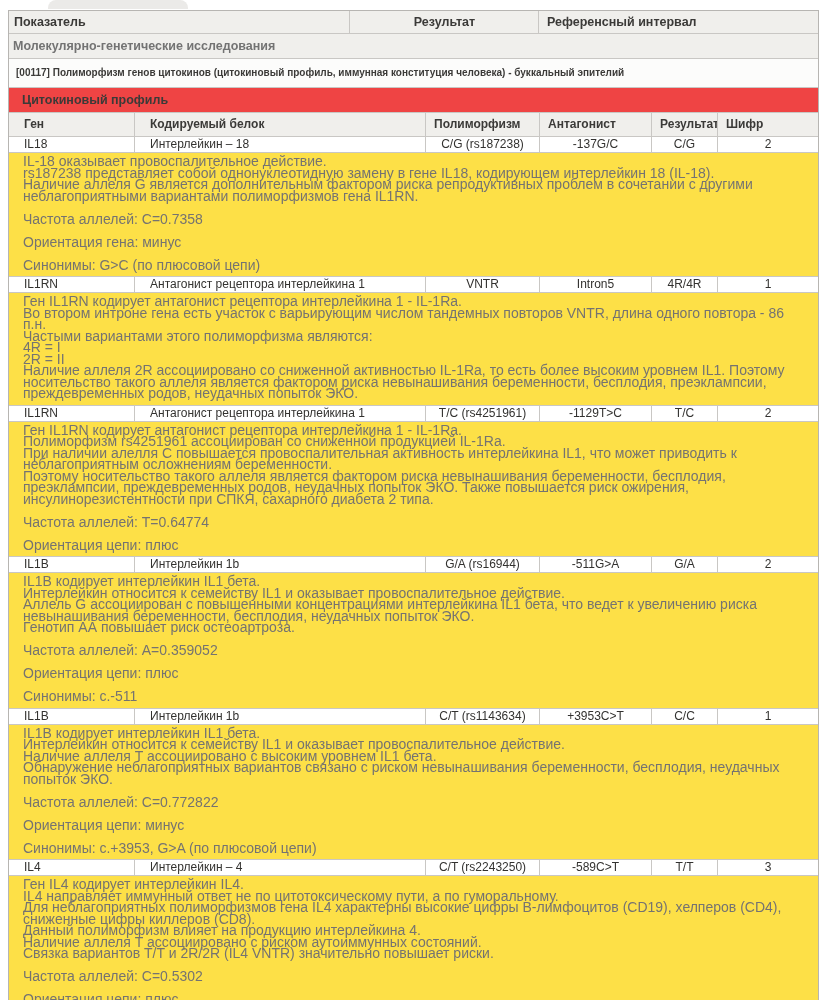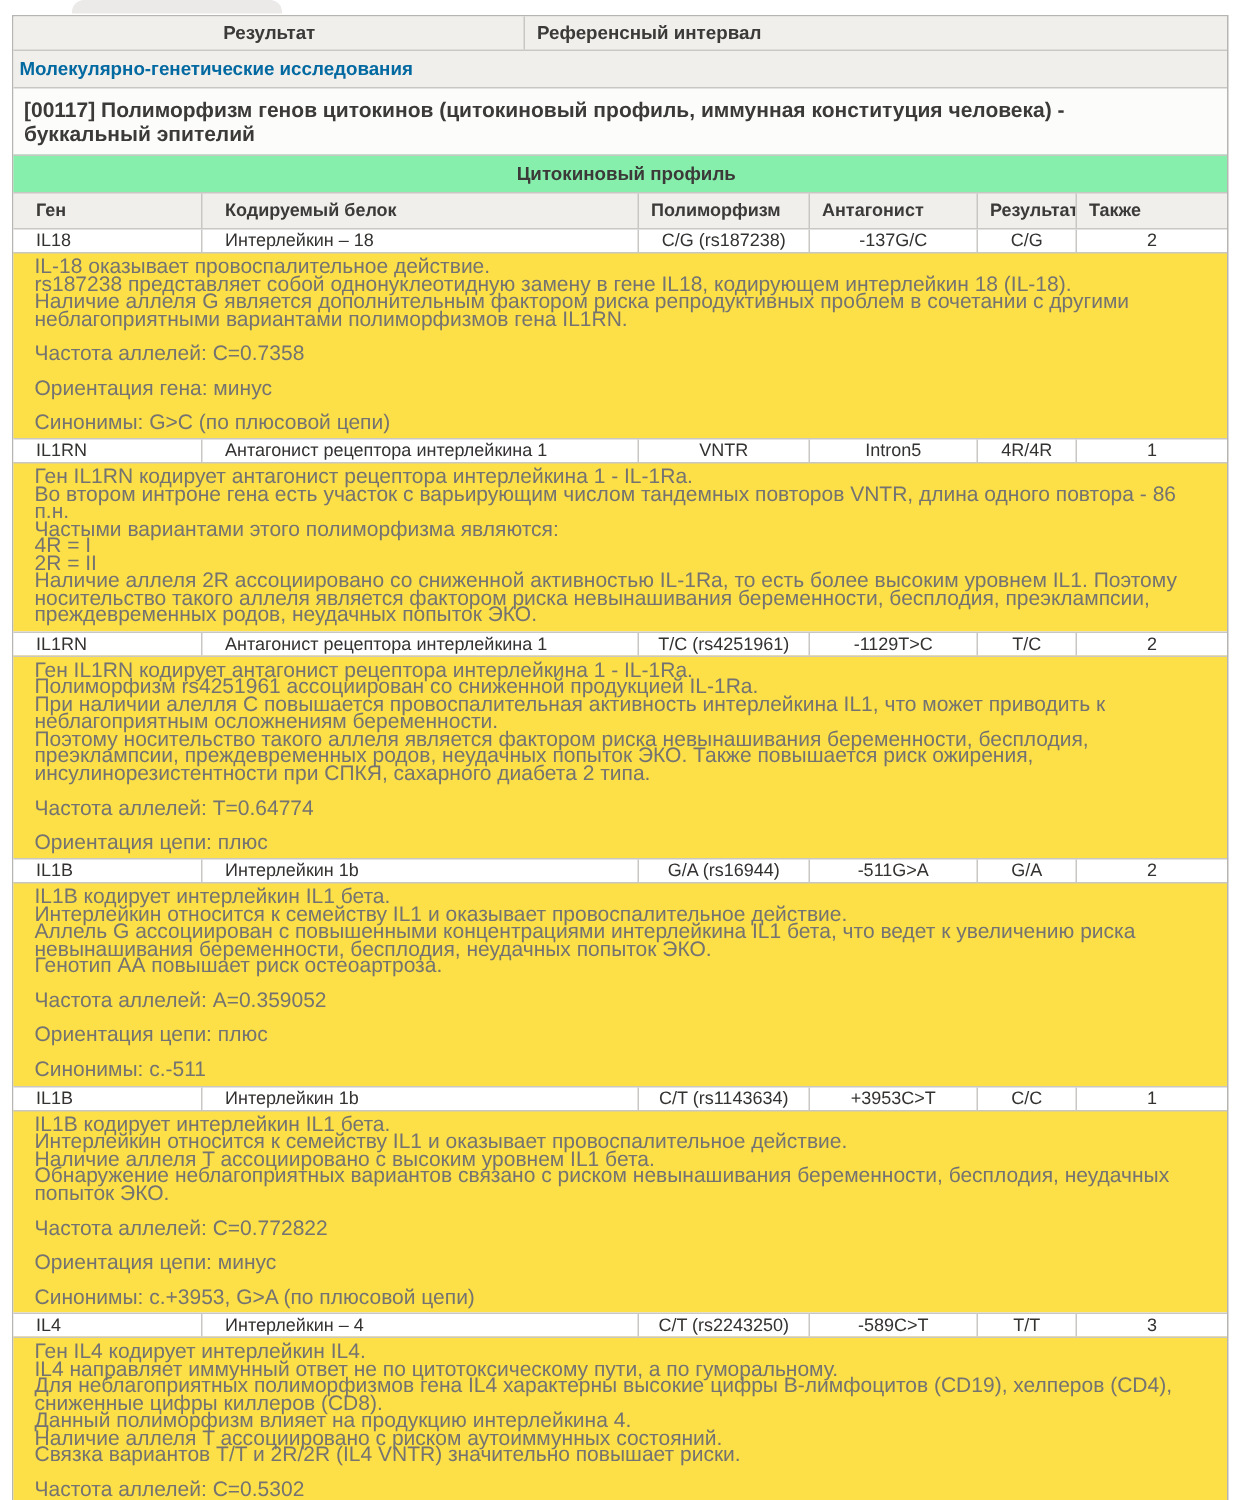--- a/index.html
+++ b/index.html
@@ -32,30 +32,30 @@
     padding:4px 4px 4px 5px;font-size:12.5px;line-height:14px;
     font-weight:bold;color:#3b3a38;
     border-left:1px solid #c9c7c4;box-sizing:border-box;
   }
   .thead .cell:first-child{border-left:none;}
   .thead .cell.center{text-align:center;}
   .thead .cell.ref{padding-left:8px;}
 
   .section{
     background:#f0efec;padding:5px 5px 5px 4px;
-    font-size:12.5px;line-height:14px;font-weight:bold;color:#0369a1;
+    font-size:12.5px;line-height:14px;font-weight:bold;color:#737373;
   }
   .panel{
     background:#fcfcfb;padding:6px 8px 6px 7px;
-    font-size:14px;line-height:16px;font-weight:bold;color:#3b3a38;
+    font-size:10px;line-height:16px;font-weight:bold;color:#3b3a38;
   }
   .panel .panel-text{max-width:724px;}
   .subsection{
-    background:#86efac;padding:5px 5px 5px 13px;
-    font-size:12.5px;line-height:14px;font-weight:bold;color:#3b3a38;text-align:center;
+    background:#ef4444;padding:5px 5px 5px 13px;
+    font-size:12.5px;line-height:14px;font-weight:bold;color:#3b3a38;
   }
 
   
   .ggrid{display:grid;grid-template-columns:125px 291px 114px 112px 66px auto;}
   .ggrid .cell{
     border-left:1px solid #c9c7c4;box-sizing:border-box;
     padding:0 6px;font-size:12px;line-height:15px;color:#333230;
     white-space:nowrap;overflow:hidden;
   }
   .ggrid .cell:first-child{border-left:none;padding-left:15px;}
@@ -76,20 +76,21 @@
 </style>
 </head>
 <body>
 
 <div class="page">
   <div class="tab-stub"></div>
 
   <div class="report">
 
     <div class="row thead">
+      <div class="cell">Показатель</div>
       <div class="cell center">Результат</div>
       <div class="cell ref">Референсный интервал</div>
     </div>
 
     <div class="row section">
       <span>Молекулярно-генетические исследования</span>
     </div>
 
     <div class="row panel">
       <div class="panel-text">[00117] Полиморфизм генов цитокинов (цитокиновый профиль, иммунная конституция человека) - буккальный эпителий</div>
@@ -98,21 +99,21 @@
     <div class="row subsection">
       <span>Цитокиновый профиль</span>
     </div>
 
     <div class="row ggrid gheader">
       <div class="cell">Ген</div>
       <div class="cell protein">Кодируемый белок</div>
       <div class="cell">Полиморфизм</div>
       <div class="cell">Антагонист</div>
       <div class="cell">Результат</div>
-      <div class="cell">Также</div>
+      <div class="cell">Шифр</div>
     </div>
 
     <div class="row ggrid generow">
       <div class="cell">IL18</div>
       <div class="cell protein">Интерлейкин – 18</div>
       <div class="cell center">C/G (rs187238)</div>
       <div class="cell center">-137G/C</div>
       <div class="cell center">C/G</div>
       <div class="cell center">2</div>
     </div>

